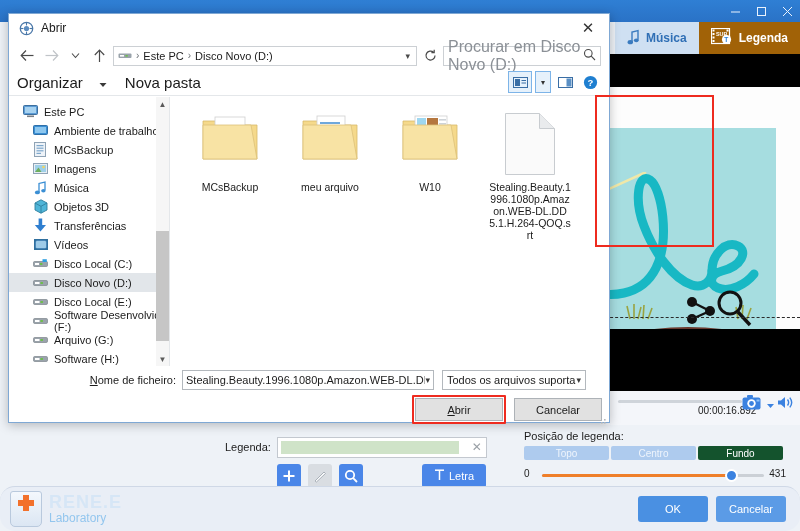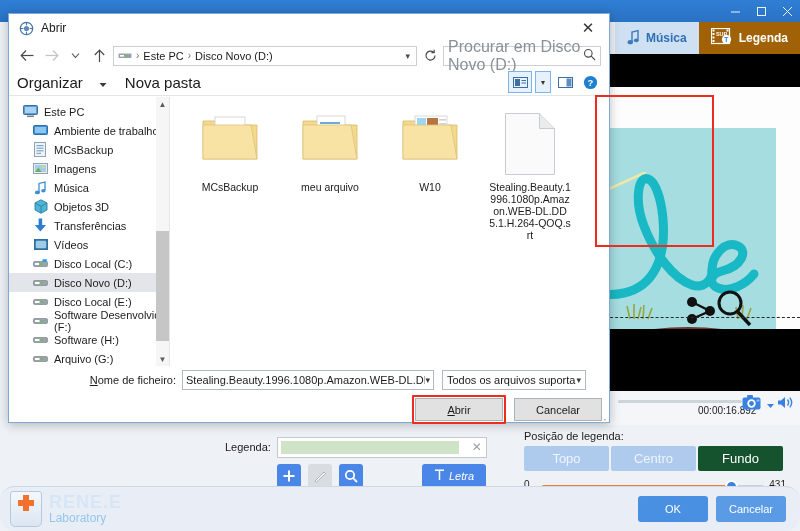--- a/index.html
+++ b/index.html
@@ -51,27 +51,27 @@
   #caption-label{font-size:11px;color:#1b1b1b;}
   #caption-inputbox{position:relative;width:208px;height:19px;border:1px solid #c3c8cf;background:#fff;display:flex;align-items:center;}
   #caption-input{width:178px;height:13px;margin-left:3px;background:#cfe3c8;border:0;}
   #caption-clear{position:absolute;right:4px;top:2px;font-size:12px;color:#9aa0a6;line-height:14px;}
 
   #caption-buttons{position:absolute;left:277px;top:464px;display:flex;gap:7px;}
   .sqbtn{width:24px;height:24px;border-radius:3px;display:flex;align-items:center;justify-content:center;}
   .sqbtn.blue{background:#4a86e8;color:#fff;}
   .sqbtn.disabled{background:#d9dde2;color:#a9b0b8;}
   #letra-btn{position:absolute;left:422px;top:464px;width:64px;height:24px;background:#4a86e8;color:#fff;
-    border-radius:3px;display:flex;align-items:center;justify-content:center;gap:4px;font-size:11px;font-style:italic;}
+    border-radius:3px;display:flex;align-items:center;justify-content:center;gap:4px;font-size:11px;}
 
   
   #pos-panel{position:absolute;left:516px;top:430px;width:278px;height:62px;}
   #pos-label{font-size:11px;color:#1b1b1b;margin:0 0 4px 8px;}
   #pos-seg{display:flex;margin-left:8px;gap:2px;}
-  .seg{width:85px;height:25px;display:flex;align-items:center;justify-content:center;font-size:13px;border-radius:2px;}
+  .seg{width:85px;height:14px;display:flex;align-items:center;justify-content:center;font-size:10px;border-radius:2px;}
   .seg.off{background:#aecbee;color:#eef4fc;}
   .seg.on{background:#14532d;color:#fff;}
   #pos-slider{position:relative;margin:7px 0 0 8px;width:262px;height:16px;}
   #ps-min{position:absolute;left:0;top:1px;font-size:10px;color:#222;}
   #ps-max{position:absolute;right:0;top:1px;font-size:10px;color:#222;}
   #ps-track{position:absolute;left:18px;top:7px;width:222px;height:3px;background:#cbd0d6;border-radius:2px;}
   #ps-fill{position:absolute;left:18px;top:7px;width:189px;height:3px;background:#ef7f2a;border-radius:2px;}
   #ps-thumb{position:absolute;left:199px;top:2px;width:13px;height:13px;border-radius:50%;background:#3b82e0;border:2px solid #fff;box-sizing:border-box;}
 
   
@@ -600,31 +600,31 @@
             <span>Software Desenvolvido (F:)</span>
           </div>
           <div class="nav-item lvl1">
             <span class="nav-ico">
               <svg width="15" height="10" viewBox="0 0 15 10">
                 <rect x="0.5" y="2.5" width="14" height="5" rx="1.2" fill="#9aa3ab" stroke="#7d858c" stroke-width="0.7"></rect>
                 <rect x="2" y="4" width="4.5" height="2" fill="#ffffff"></rect>
                 <rect x="7.5" y="4" width="2.4" height="2" fill="#6cbf4b"></rect>
               </svg>
             </span>
-            <span>Software (H:)</span>
+            <span>Arquivo (G:)</span>
           </div>
           <div class="nav-item lvl1">
             <span class="nav-ico">
               <svg width="15" height="10" viewBox="0 0 15 10">
                 <rect x="0.5" y="2.5" width="14" height="5" rx="1.2" fill="#9aa3ab" stroke="#7d858c" stroke-width="0.7"></rect>
                 <rect x="2" y="4" width="4.5" height="2" fill="#ffffff"></rect>
                 <rect x="7.5" y="4" width="2.4" height="2" fill="#6cbf4b"></rect>
               </svg>
             </span>
-            <span>Arquivo (G:)</span>
+            <span>Software (H:)</span>
           </div>
         </div>
       <div id="nav-scroll-up">▲</div>
       <div id="nav-track">
         <div id="nav-thumb"></div>
       </div>
       <div id="nav-scroll-dn">▼</div>
     </div>
 
     <div id="file-pane">

